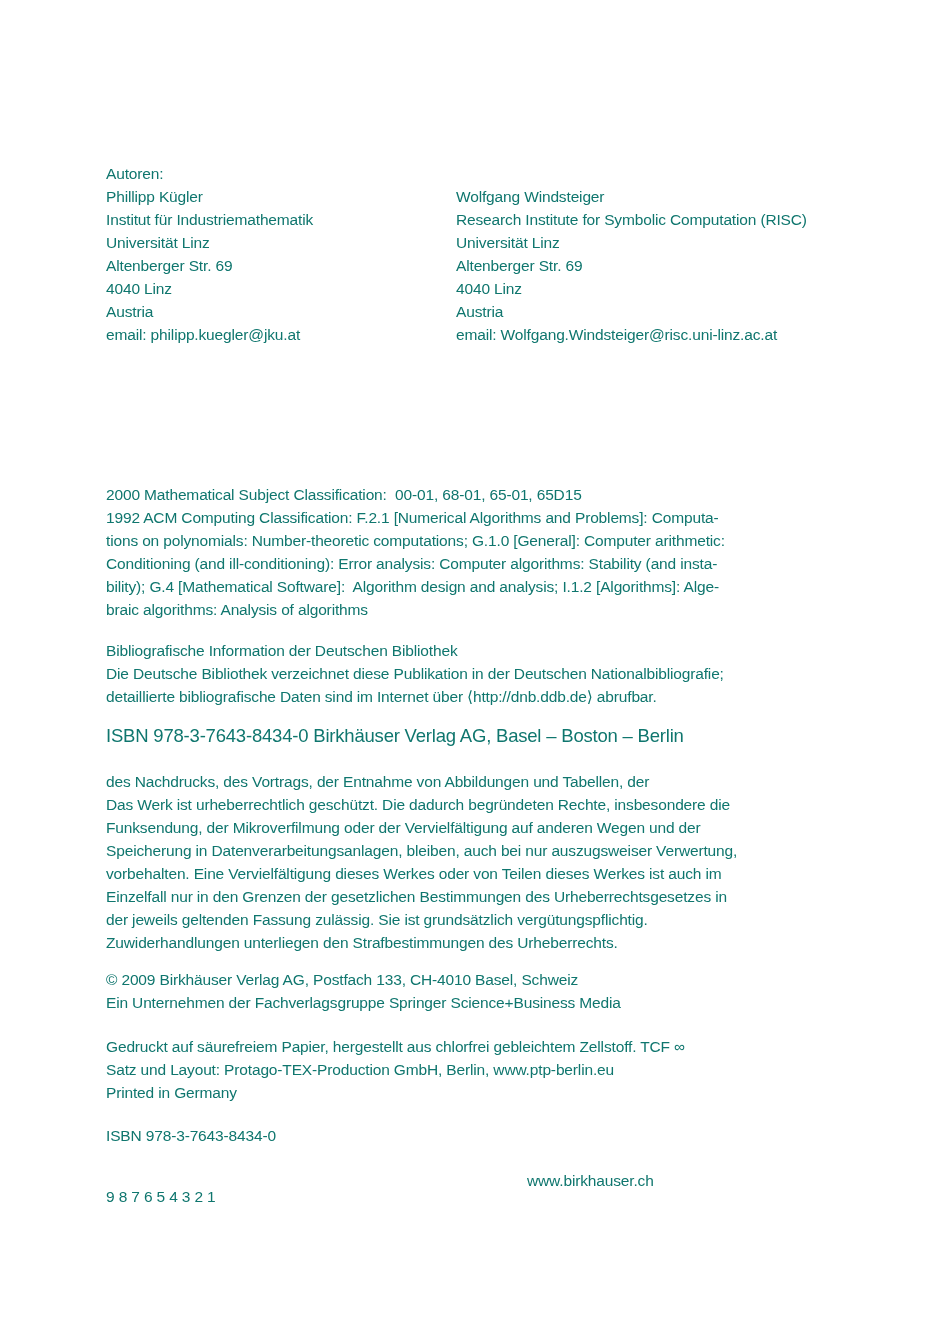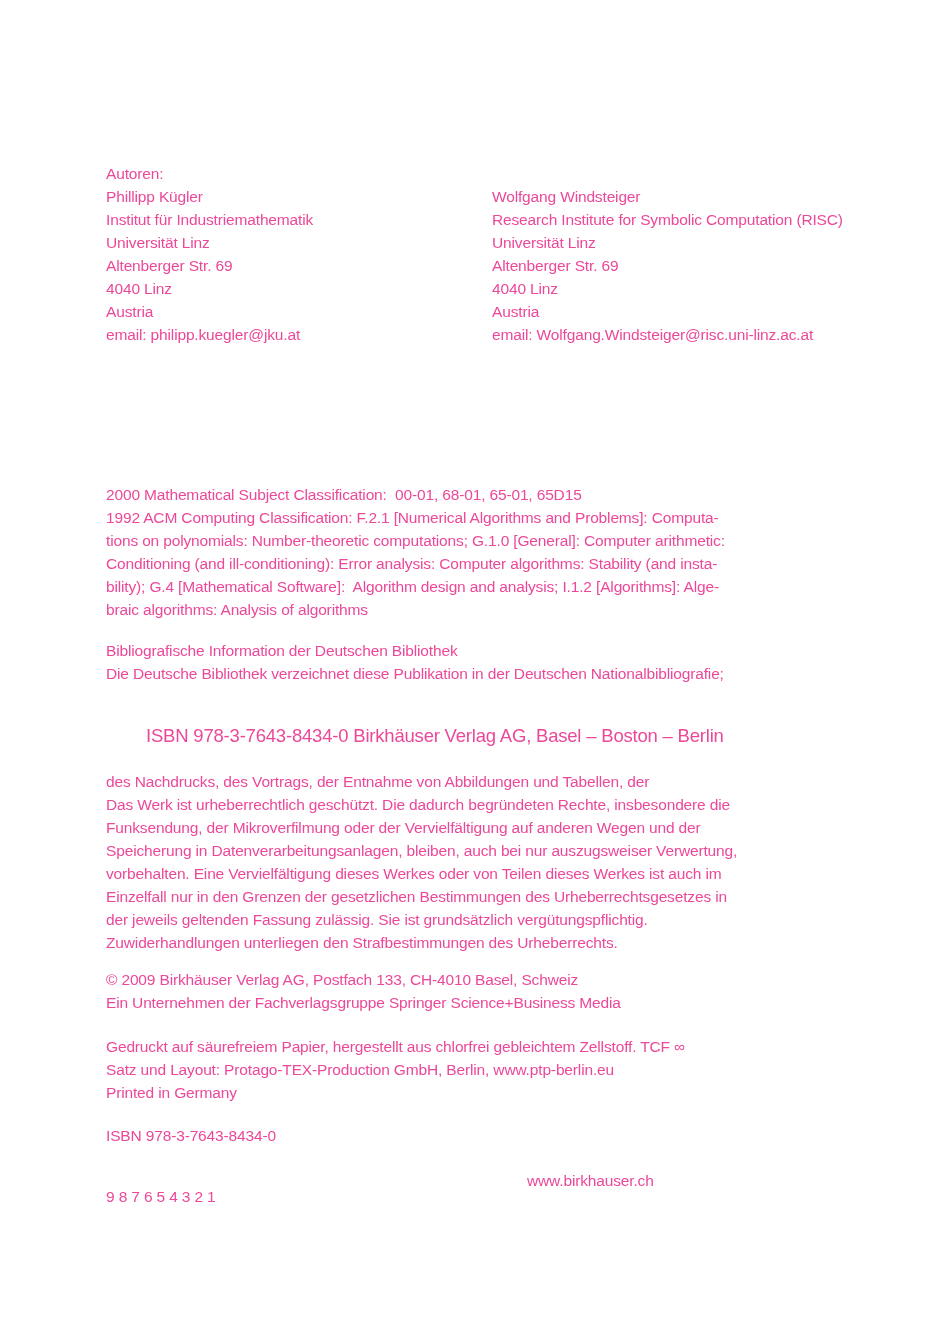--- a/index.html
+++ b/index.html
@@ -7,21 +7,21 @@
     padding: 0;
     background: #e8e8e8;
   }
   .page {
     position: relative;
     width: 938px;
     height: 1323px;
     margin: 0 auto;
     background: #ffffff;
     font-family: "Liberation Sans", "DejaVu Sans", sans-serif;
-    color: #ec4899;
+    color: #0f766e;
     font-size: 15.5px;
     line-height: 23px;
     letter-spacing: -0.15px;
     overflow: hidden;
   }
   .block {
     position: absolute;
     left: 106px;
     width: 744px;
   }
@@ -31,26 +31,25 @@
   .authors-cols {
     display: flex;
     flex-direction: row;
   }
   .authors-col-left {
     width: 350px;
     flex: 0 0 350px;
   }
   .authors-col-right {
     flex: 1 1 auto;
-    margin-left: 36px;
   }
   .block-authors        { top: 162px; }
   .block-classification { top: 483px; }
   .block-bibliographic  { top: 639px; }
-  .block-isbn-heading   { top: 722px; font-size: 18.5px; line-height: 27px; letter-spacing: -0.2px; margin-left: 40px; }
+  .block-isbn-heading   { top: 722px; font-size: 18.5px; line-height: 27px; letter-spacing: -0.2px; }
   .block-copyright      { top: 770px; }
   .block-publisher      { top: 968px; }
   .block-production     { top: 1035px; }
   .block-isbn-footer    { top: 1124px; }
   .block-print-line     { top: 1169px; }
   .print-line-row {
     position: relative;
     height: 23px;
   }
   .impression-numbers {
@@ -100,20 +99,21 @@
       <div class="line">1992 ACM Computing Classification: F.2.1 [Numerical Algorithms and Problems]: Computa-</div>
       <div class="line">tions on polynomials: Number-theoretic computations; G.1.0 [General]: Computer arithmetic:</div>
       <div class="line">Conditioning (and ill-conditioning): Error analysis: Computer algorithms: Stability (and insta-</div>
       <div class="line">bility); G.4 [Mathematical Software]:  Algorithm design and analysis; I.1.2 [Algorithms]: Alge-</div>
       <div class="line">braic algorithms: Analysis of algorithms</div>
     </section>
 
   <section class="block block-bibliographic">
       <div class="line">Bibliografische Information der Deutschen Bibliothek</div>
       <div class="line">Die Deutsche Bibliothek verzeichnet diese Publikation in der Deutschen Nationalbibliografie;</div>
+      <div class="line">detaillierte bibliografische Daten sind im Internet über ⟨http://dnb.ddb.de⟩ abrufbar.</div>
     </section>
 
   <section class="block block-isbn-heading">
     <div class="line">ISBN 978-3-7643-8434-0 Birkhäuser Verlag AG, Basel – Boston – Berlin</div>
   </section>
 
   <section class="block block-copyright">
       <div class="line">des Nachdrucks, des Vortrags, der Entnahme von Abbildungen und Tabellen, der</div>
       <div class="line">Das Werk ist urheberrechtlich geschützt. Die dadurch begründeten Rechte, insbesondere die</div>
       <div class="line">Funksendung, der Mikroverfilmung oder der Vervielfältigung auf anderen Wegen und der</div>

